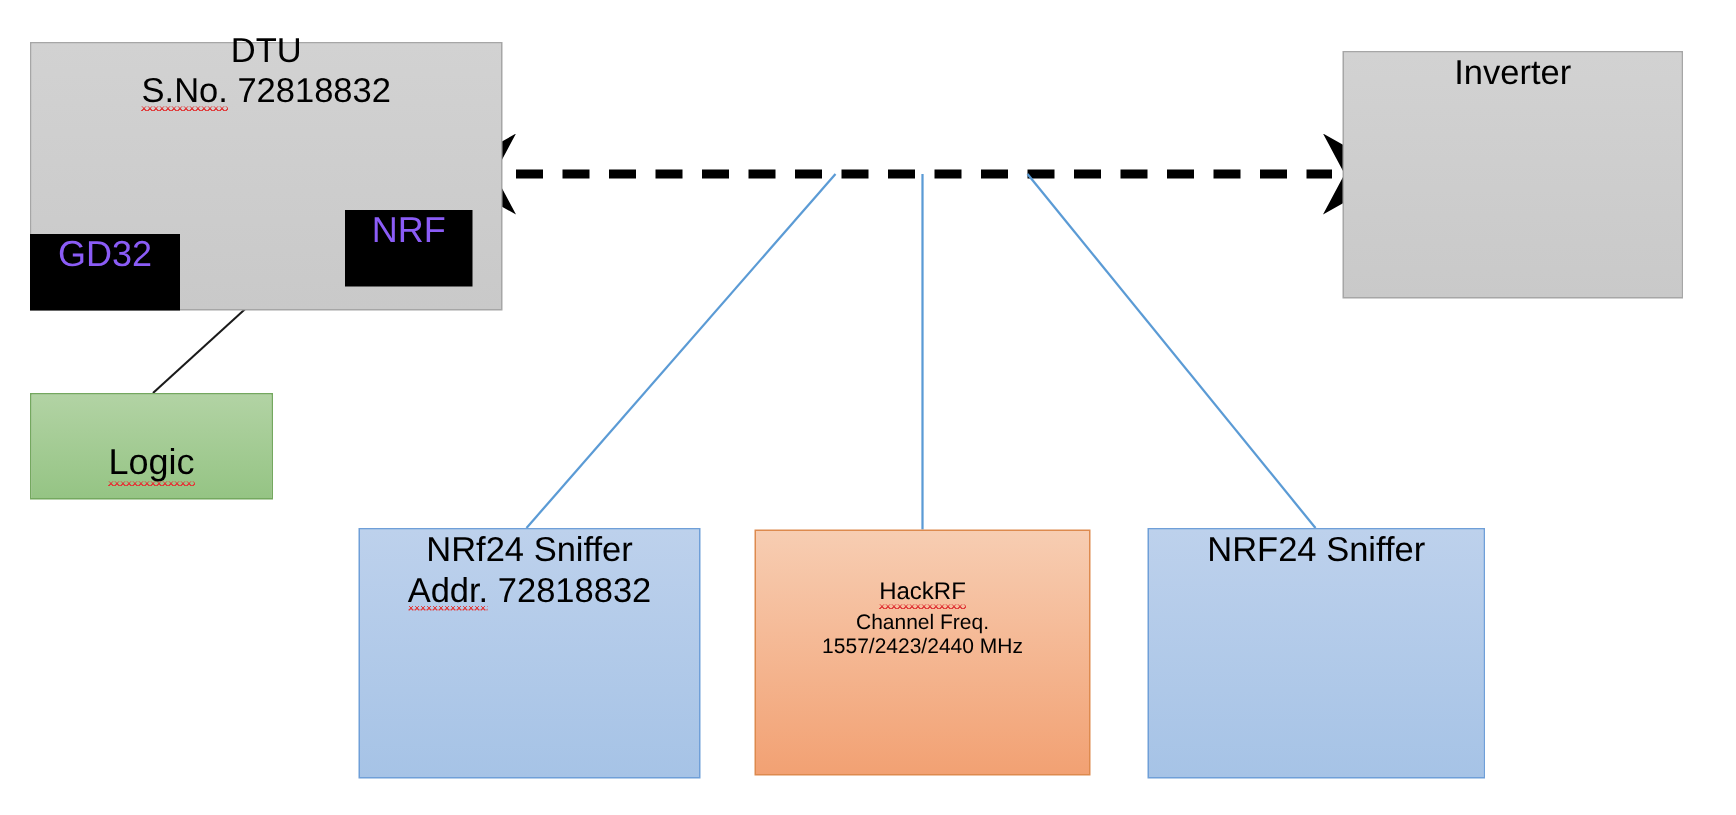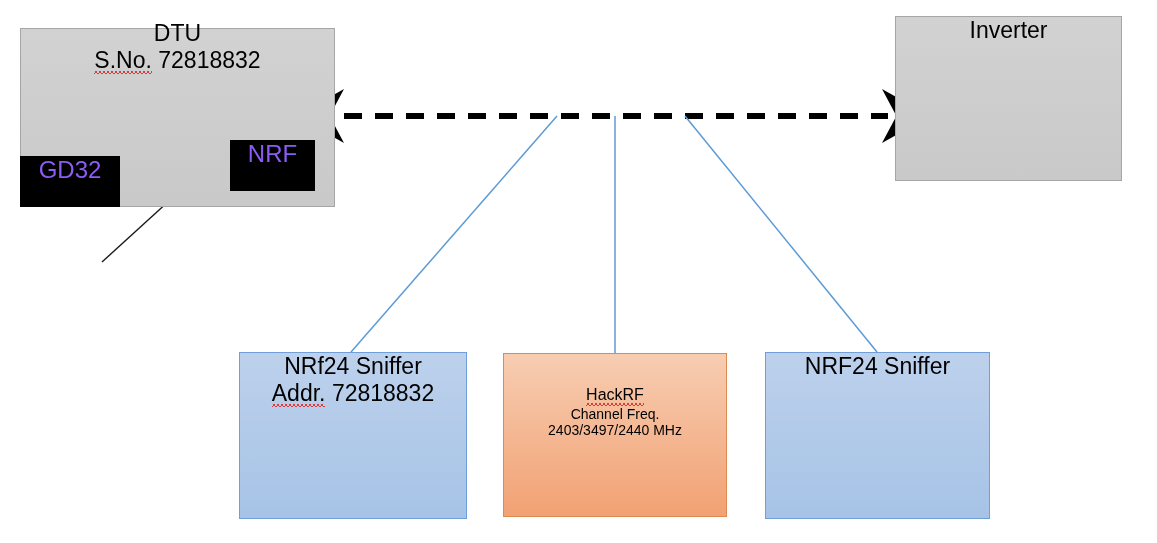--- a/index.html
+++ b/index.html
@@ -32,21 +32,21 @@
   .node .ln { display: block; white-space: nowrap; }
 
   
   .gray-box {
     background: linear-gradient(to bottom, #d2d2d2 0%, #c9c9c9 100%);
     border: 1px solid #a6a6a6;
     font-size: 23px;
   }
   #dtu-box { left: 20px; top: 28px; width: 315px; height: 179px; }
   #dtu-box .stack { position: relative; top: -9px; }
-  #inverter-box { left: 895px; top: 16px; width: 227px; height: 165px; }
+  #inverter-box { left: 895px; top: 34px; width: 227px; height: 165px; }
 
   
   .black-box {
     background: #000000;
     color: #8b5cf6;
     font-size: 24px;
     border: 0;
   }
   #gd32-box { left: 20px; top: 156px; width: 100px; height: 51px; }
   #nrf-box  { left: 230px; top: 140px; width: 85px; height: 51px; }
@@ -137,33 +137,36 @@
     </div>
   </div>
 
   <div class="node black-box" id="gd32-box">
     <span class="ln">GD32</span>
   </div>
   <div class="node black-box" id="nrf-box">
     <span class="ln">NRF</span>
   </div>
 
+  <div class="node" id="logic-box">
+    <span class="ln sq">Logic</span>
+  </div>
 
   <div class="node gray-box" id="inverter-box">
     <span class="ln">Inverter</span>
   </div>
 
   <div class="node blue-box" id="sniffer-left">
     <span class="ln"><span>NRf24 Sniffer</span></span>
     <span class="ln"><span class="sq">Addr.</span> <span>72818832</span></span>
   </div>
 
   <div class="node" id="hackrf-box">
     <span class="ln title sq">HackRF</span>
     <span class="ln sub">Channel Freq.</span>
-    <span class="ln sub">2403/3497/2440 MHz</span>
+    <span class="ln sub">1557/2423/2440 MHz</span>
   </div>
 
   <div class="node blue-box" id="sniffer-right">
     <span class="ln"><span>NRF24 Sniffer</span></span>
   </div>
 
 </div>
 
 </body></html>

